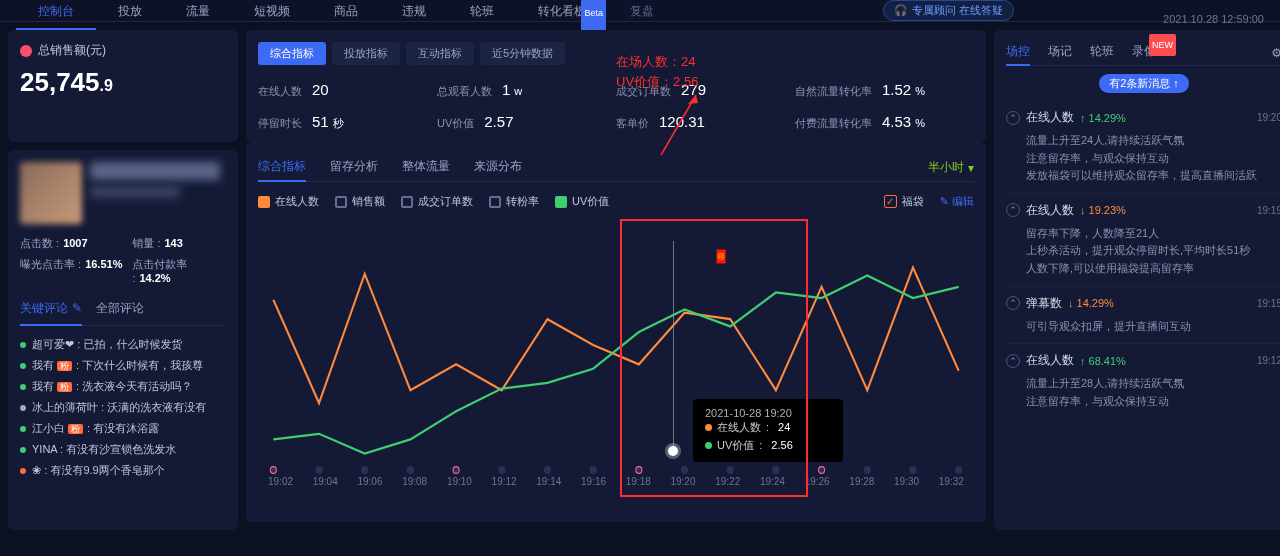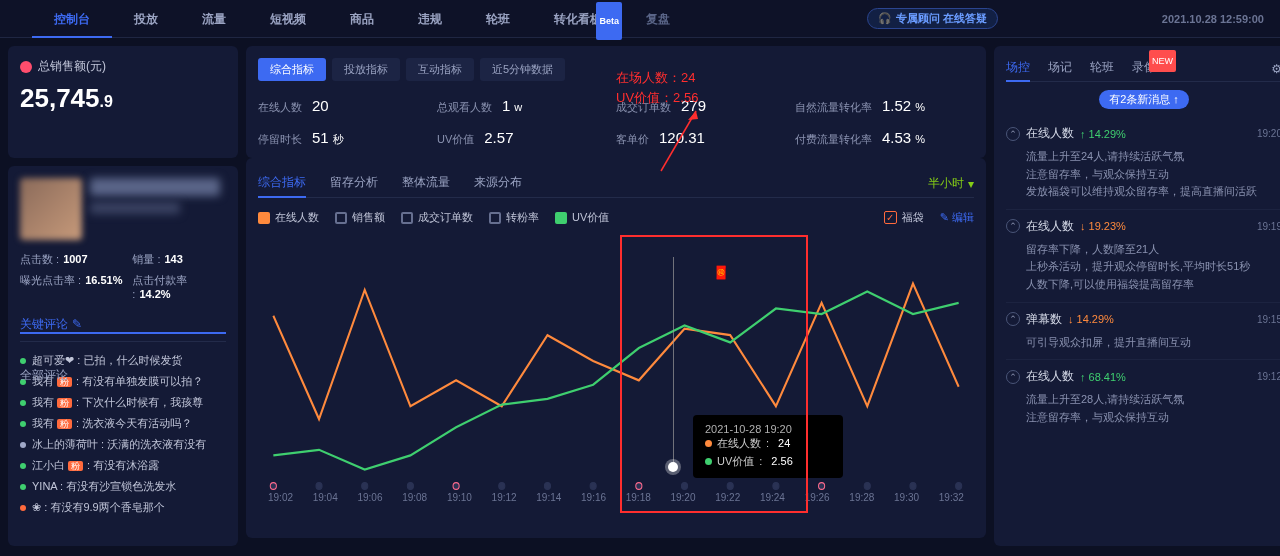--- a/index.html
+++ b/index.html
@@ -1,17 +1,17 @@
 <!DOCTYPE html>
 <html><head>
 <meta charset="utf-8">
 <style>
 * { margin: 0; padding: 0; box-sizing: border-box; }
 body { background: #0c1023; color: #c0c5d8; font-family: "Microsoft YaHei", -apple-system, sans-serif; font-size: 12px; width: 1280px; height: 556px; overflow: hidden; }
-.top-nav { display: flex; align-items: center; height: 38px; padding: 0 32px; border-bottom: 1px solid #1f2642; background: #0e1228; position: relative; font-weight: bold; }
+.top-nav { display: flex; align-items: center; height: 22px; padding: 0 16px; border-bottom: 1px solid #1f2642; background: #0e1228; position: relative; }
 .top-nav .tab { padding: 0 22px; height: 38px; line-height: 38px; color: #9aa3c2; cursor: pointer; position: relative; }
 .top-nav .tab.active { color: #3d6af2; border-bottom: 2px solid #3d6af2; }
 .top-nav .tab .beta { position: absolute; top: 2px; right: 2px; background: #3d6af2; color: #fff; font-size: 9px; padding: 0 3px; border-radius: 2px; }
 .top-nav .support { margin-left: auto; margin-right: 250px; display: flex; align-items: center; background: #122044; border: 1px solid #2b4590; border-radius: 12px; padding: 2px 10px; color: #6a9cff; font-size: 11px; }
 .top-nav .timestamp { position: absolute; right: 16px; top: 0; height: 38px; line-height: 38px; color: #6b7494; font-size: 11px; }
 .main-grid { display: grid; grid-template-columns: 230px 740px 300px; gap: 8px; padding: 8px; }
 .card { background: #141a36; border-radius: 6px; padding: 12px; }
 .sales-card { height: 112px; }
 .sales-title { display: flex; align-items: center; gap: 6px; color: #c0c5d8; }
 .sales-title .dot { width: 12px; height: 12px; border-radius: 50%; background: #ff4d6d; }
@@ -21,21 +21,21 @@
 .profile-card { height: 380px; }
 .avatar-row { display: flex; gap: 8px; }
 .avatar { width: 62px; height: 62px; background: linear-gradient(135deg,#8a6a5a,#c79a7a); border-radius: 4px; filter: blur(3px); }
 .profile-info { flex: 1; }
 .profile-info .name { width: 130px; height: 18px; background: #5a6588; border-radius: 3px; filter: blur(4px); margin-bottom: 6px; }
 .profile-info .sub { width: 90px; height: 12px; background: #3a4262; border-radius: 3px; filter: blur(4px); }
 .stats-row { display: flex; margin-top: 12px; font-size: 11px; color: #9aa3c2; }
 .stats-row > div:first-child { flex: 1.2; }
 .stats-row > div:last-child { flex: 1; }
 .stats-row b { color: #fff; margin-left: 4px; }
-.comment-tabs { display: flex; gap: 34px; margin-top: 16px; border-bottom: 1px solid #232b4a; height: 26px; flex-direction: column; }
+.comment-tabs { display: flex; gap: 14px; margin-top: 16px; border-bottom: 1px solid #232b4a; height: 26px; }
 .comment-tabs .ct { color: #9aa3c2; cursor: pointer; position: relative; }
 .comment-tabs .ct.active { color: #3d6af2; }
 .comment-tabs .ct.active::after { content: ""; position: absolute; bottom: -1px; left: 0; right: 0; height: 2px; background: #3d6af2; }
 .comment-tabs .edit-icon { color: #3d6af2; margin-left: 4px; }
 .comments { margin-top: 8px; max-height: 200px; overflow: hidden; }
 .comment { display: flex; align-items: center; padding: 3px 0; font-size: 11px; color: #c0c5d8; }
 .comment .cd { width: 6px; height: 6px; border-radius: 50%; margin-right: 6px; flex-shrink: 0; }
 .comment .tag { font-size: 9px; padding: 0 3px; border-radius: 2px; margin-right: 4px; color: #fff; }
 .comment .txt { white-space: nowrap; overflow: hidden; text-overflow: ellipsis; }
 .metrics-card { height: 112px; }
@@ -146,24 +146,20 @@
         <div class="ct active"><span>关键评论</span><span class="edit-icon">✎</span></div>
         <div class="ct">全部评论</div>
       </div>
       <div class="comments" id="comment-list">
           <div class="comment">
             <span class="cd" style="background:#3fcf6f"></span>
             <span class="txt">超可爱❤ : 已拍，什么时候发货</span>
           </div>
           <div class="comment">
             <span class="cd" style="background:#3fcf6f"></span>
-            <span class="txt">我有 <span class="tag" style="background:#ff6a3d">粉</span>: 有没有单独发膜可以拍？</span>
-          </div>
-          <div class="comment">
-            <span class="cd" style="background:#3fcf6f"></span>
             <span class="txt">我有 <span class="tag" style="background:#ff6a3d">粉</span>: 下次什么时候有，我孩尊</span>
           </div>
           <div class="comment">
             <span class="cd" style="background:#3fcf6f"></span>
             <span class="txt">我有 <span class="tag" style="background:#ff6a3d">粉</span>: 洗衣液今天有活动吗？</span>
           </div>
           <div class="comment">
             <span class="cd" style="background:#a0a8c8"></span>
             <span class="txt">冰上的薄荷叶 : 沃满的洗衣液有没有</span>
           </div>

